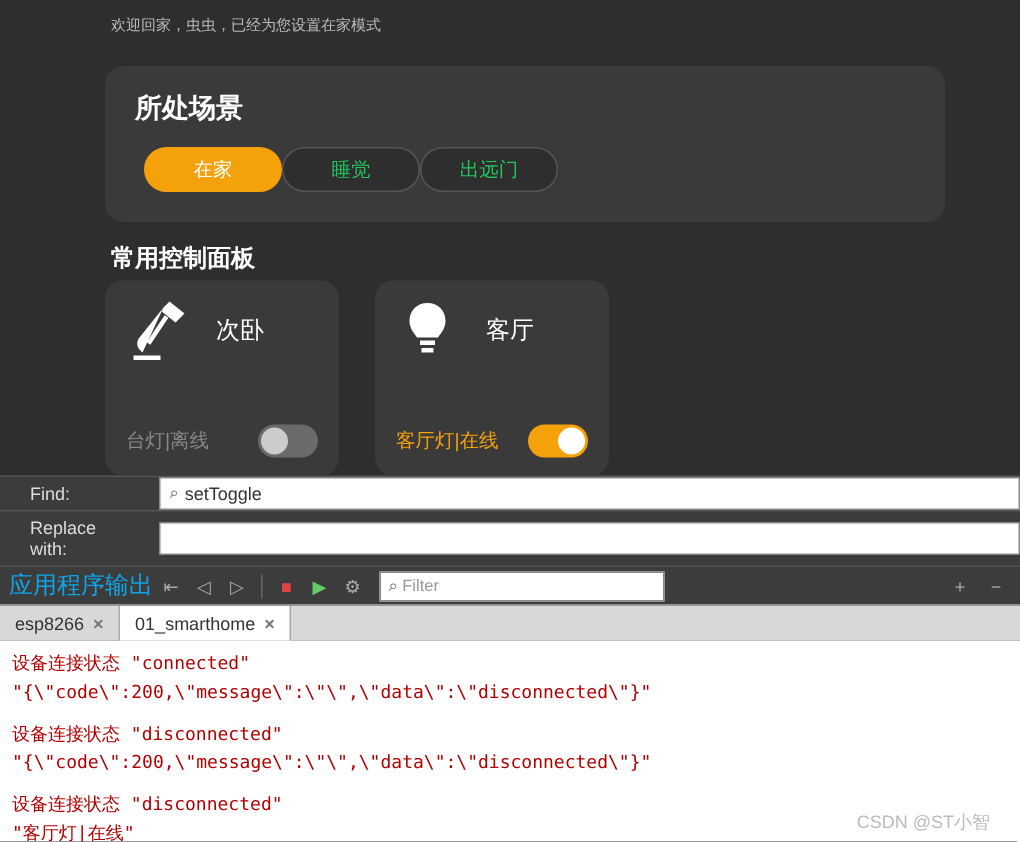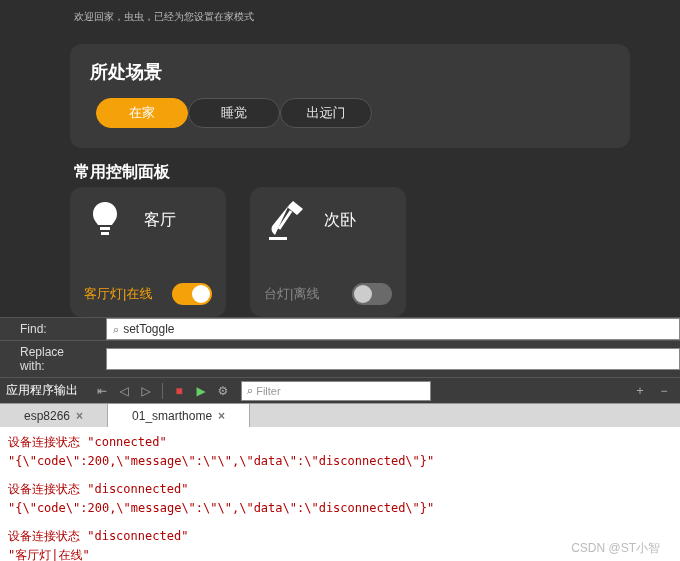--- a/index.html
+++ b/index.html
@@ -2,47 +2,47 @@
 <html><head>
 <meta charset="utf-8">
 <style>
 * { box-sizing: border-box; margin: 0; padding: 0; }
 body { font-family: "Microsoft YaHei", Arial, sans-serif; background: #2e2e2e; color: #ddd; font-size: 13px; width: 680px; height: 561px; overflow: hidden; position: relative; }
 .app-preview { background: #2e2e2e; padding: 10px 50px 0 70px; }
 .welcome { color: #bbb; font-size: 10px; margin-bottom: 20px; padding-left: 4px; }
 .scene-panel { background: #3a3a3a; border-radius: 12px; padding: 16px 20px 20px; margin-bottom: 14px; }
 .scene-title { color: #fff; font-size: 18px; font-weight: 600; margin-bottom: 14px; }
 .scene-btns { display: flex; padding-left: 6px; }
-.scene-btn { width: 92px; height: 30px; border-radius: 16px; border: 1px solid #555; background: #2e2e2e; color: #e5e5e5; font-size: 13px; display: flex; align-items: center; justify-content: center; cursor: pointer; }
+.scene-btn { width: 92px; height: 30px; border-radius: 16px; border: 1px solid #555; background: #2e2e2e; color: #22c55e; font-size: 13px; display: flex; align-items: center; justify-content: center; cursor: pointer; }
 .scene-btn.active { background: #f5a10a; border-color: #f5a10a; color: #fff; }
 .panel-title { color: #fff; font-size: 16px; font-weight: 600; margin-bottom: 4px; padding-left: 4px; }
 .cards { display: flex; gap: 24px; }
 .card { background: #3a3a3a; border-radius: 12px; width: 156px; height: 130px; padding: 12px 14px; display: flex; flex-direction: column; justify-content: space-between; }
 .card-top { display: flex; align-items: center; gap: 18px; }
 .card-icon { width: 42px; height: 42px; display: flex; align-items: center; justify-content: center; }
 .card-room { color: #fff; font-size: 16px; }
 .card-bottom { display: flex; align-items: center; justify-content: space-between; }
 .card-status { font-size: 13px; }
 .card-status.online { color: #f5a10a; }
 .card-status.offline { color: #888; }
 .toggle { width: 40px; height: 22px; border-radius: 11px; background: #6a6a6a; position: relative; cursor: pointer; }
 .toggle.on { background: #f5a10a; }
 .toggle-knob { width: 18px; height: 18px; border-radius: 50%; background: #ccc; position: absolute; top: 2px; left: 2px; transition: left .2s; }
 .toggle.on .toggle-knob { left: 20px; background: #fff; }
 .find-bar, .replace-bar { display: flex; align-items: center; background: #3c3c3c; border-top: 1px solid #555; }
 .find-label, .replace-label { width: 106px; padding: 4px 20px; color: #ddd; font-size: 12px; }
 .find-input { flex: 1; background: #fff; border: 1px solid #888; height: 22px; padding: 2px 6px; font-size: 12px; display: flex; align-items: center; gap: 4px; color: #333; }
 .mag { font-size: 11px; color: #666; }
 .toolbar { display: flex; align-items: center; background: #3c3c3c; height: 26px; padding: 0 6px; gap: 2px; border-top: 1px solid #555; }
-.tool-label { color: #ffffff; font-size: 12px; margin-right: 12px; }
+.tool-label { color: #0ea5e9; font-size: 16px; margin-right: 0; }
 .tool-btn { width: 20px; height: 20px; display: flex; align-items: center; justify-content: center; cursor: pointer; color: #aaa; font-size: 12px; }
 .filter-input { background: #fff; border: 1px solid #888; height: 20px; width: 190px; padding: 1px 5px; font-size: 11px; color: #999; display: flex; align-items: center; gap: 3px; margin-left: 6px; }
 .tool-right { margin-left: auto; display: flex; gap: 4px; }
 .tabs { display: flex; background: #d8d8d8; height: 24px; border-top: 1px solid #999; }
-.tab { padding: 3px 24px; font-size: 12px; color: #333; border-right: 1px solid #aaa; display: flex; align-items: center; gap: 6px; cursor: pointer; }
+.tab { padding: 3px 10px; font-size: 12px; color: #333; border-right: 1px solid #aaa; display: flex; align-items: center; gap: 6px; cursor: pointer; }
 .tab.active { background: #fff; }
 .tab-close { color: #777; font-weight: bold; cursor: pointer; }
 .console { background: #fff; height: 140px; padding: 6px 8px; font-family: Consolas, monospace; font-size: 12px; color: #b00000; line-height: 1.5; overflow: hidden; }
 .console p { margin-bottom: 1px; }
 .console .blk { margin-bottom: 10px; }
 .watermark { position: absolute; right: 20px; bottom: 4px; color: #bbb; font-size: 12px; pointer-events: none; }
 .sep { width: 1px; height: 16px; background: #666; margin: 0 4px; }
 </style>
 </head>
 <body>
@@ -58,48 +58,48 @@
       <div class="scene-btn">出远门</div>
     </div>
   </div>
 
   <div class="panel-title">常用控制面板</div>
 
   <div class="cards">
     <div class="card">
       <div class="card-top">
         <span class="card-icon">
+          <svg width="40" height="42" viewBox="0 0 40 42">
+              <path fill="#fff" d="M28 2l10 8-6 6-10-8zM24 6L8 26c-2 2-2 6 0 8l2 2M4 38h18v3H4z"></path>
+              <path stroke="#fff" stroke-width="3" fill="none" d="M14 30L26 12"></path>
+            </svg>
+        </span>
+        <span class="card-room">次卧</span>
+      </div>
+      <div class="card-bottom">
+        <span class="card-status offline">台灯|离线</span>
+        <div class="toggle">
+            <div class="toggle-knob"></div>
+          </div>
+      </div>
+    </div>
+
+    <div class="card">
+      <div class="card-top">
+        <span class="card-icon">
           <svg width="36" height="40" viewBox="0 0 36 40">
               <path fill="#fff" d="M18 2c-7 0-12 5-12 12 0 5 3 8 5 11h14c2-3 5-6 5-11 0-7-5-12-12-12zM13 27h10v3H13zM14 32h8v3h-8z"></path>
               <path stroke="#fff" stroke-width="2" fill="none" d="M10 8l4 6M26 8l-4 6M18 6v8"></path>
             </svg>
         </span>
         <span class="card-room">客厅</span>
       </div>
       <div class="card-bottom">
         <span class="card-status online">客厅灯|在线</span>
         <div class="toggle on">
-            <div class="toggle-knob"></div>
-          </div>
-      </div>
-    </div>
-
-    <div class="card">
-      <div class="card-top">
-        <span class="card-icon">
-          <svg width="40" height="42" viewBox="0 0 40 42">
-              <path fill="#fff" d="M28 2l10 8-6 6-10-8zM24 6L8 26c-2 2-2 6 0 8l2 2M4 38h18v3H4z"></path>
-              <path stroke="#fff" stroke-width="3" fill="none" d="M14 30L26 12"></path>
-            </svg>
-        </span>
-        <span class="card-room">次卧</span>
-      </div>
-      <div class="card-bottom">
-        <span class="card-status offline">台灯|离线</span>
-        <div class="toggle">
             <div class="toggle-knob"></div>
           </div>
       </div>
     </div>
 
   </div>
 </div>
 
 <div class="find-bar">
   <div class="find-label">Find:</div>

